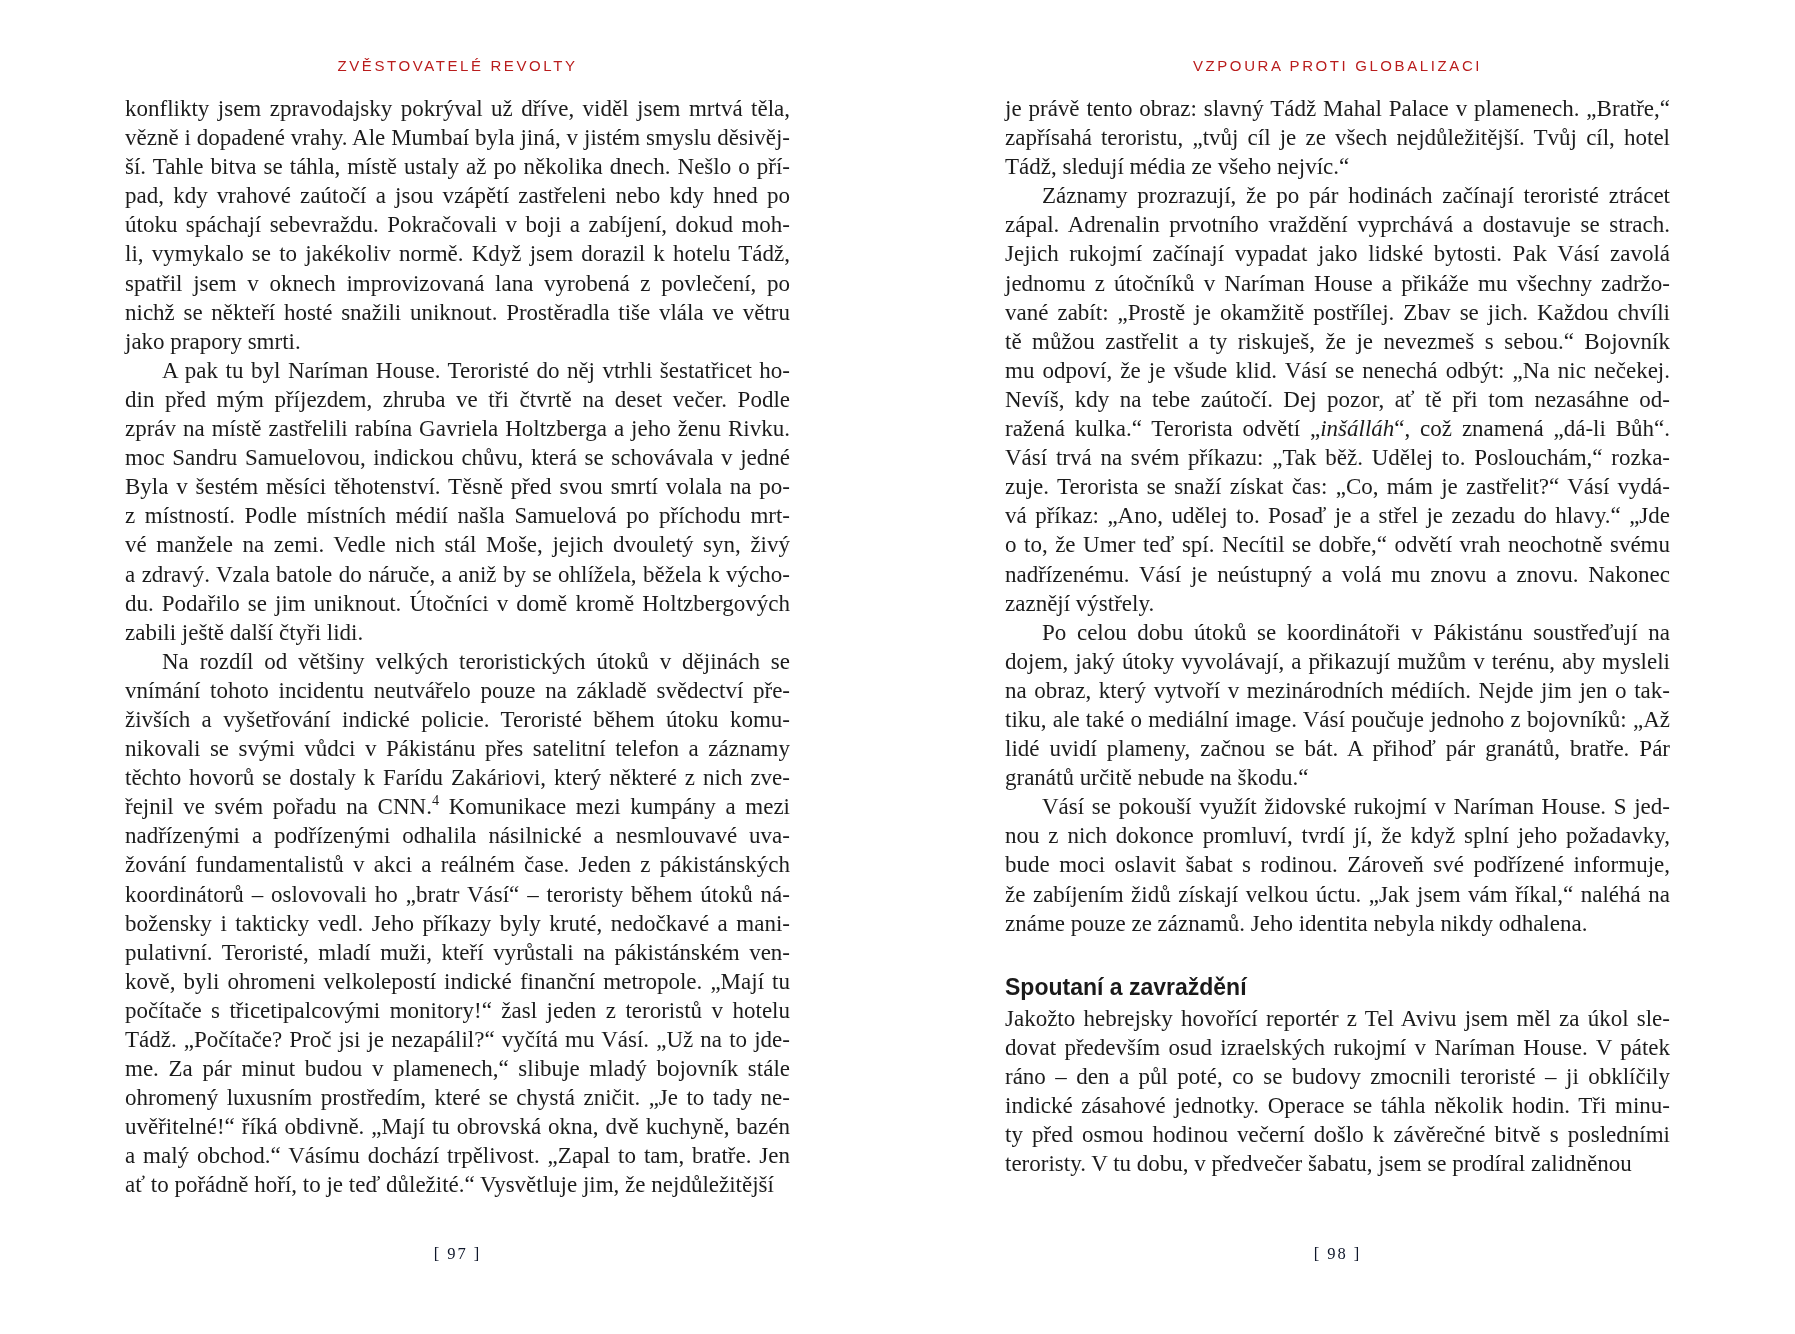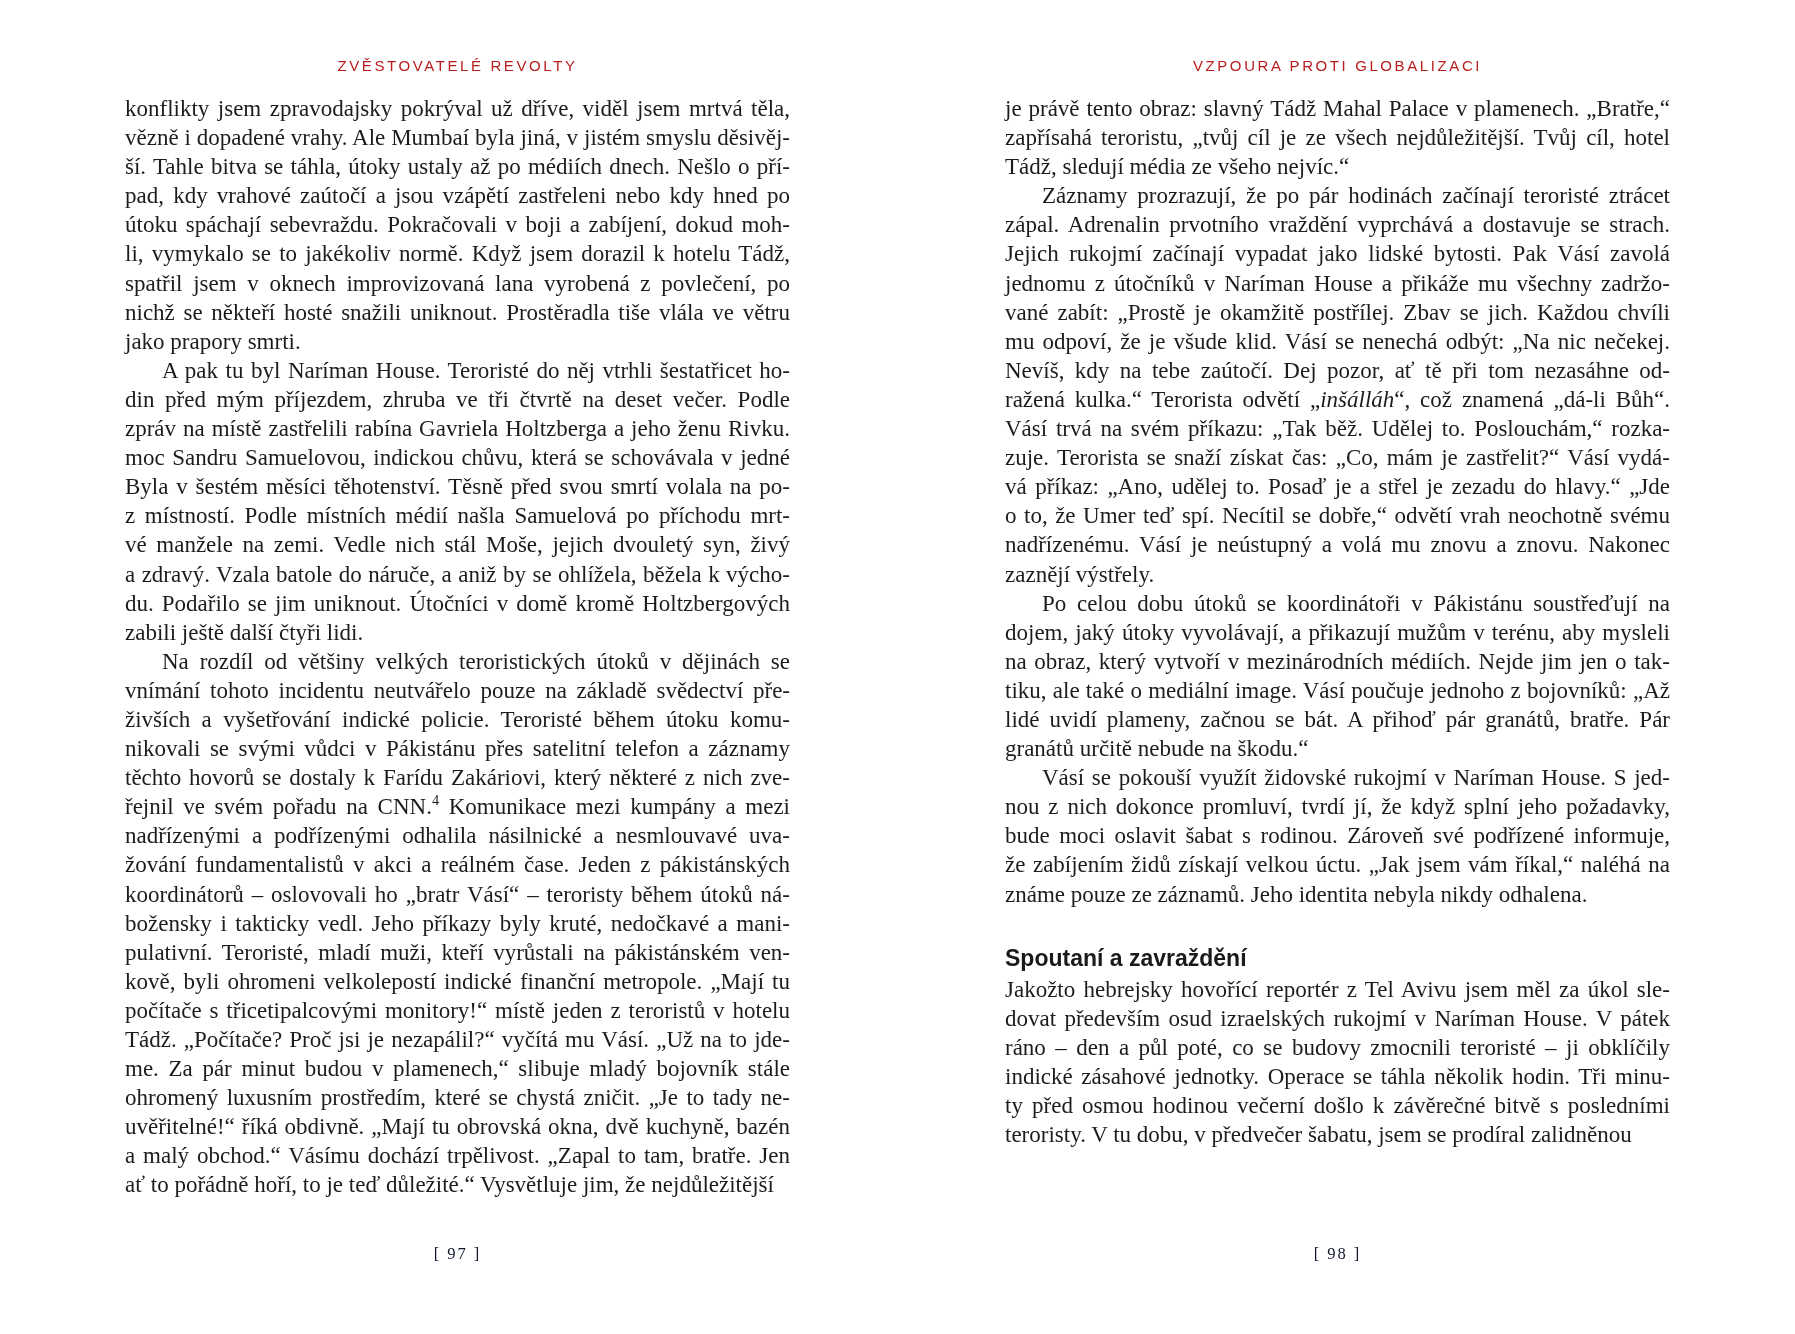--- a/index.html
+++ b/index.html
@@ -87,21 +87,21 @@
 <body>
 
 <div class="book">
 
   <section class="page left">
     <header class="running-head">ZVĚSTOVATELÉ REVOLTY</header>
     <div class="page-body">
         <div class="para">
           <div class="line">konflikty jsem zpravodajsky pokrýval už dříve, viděl jsem mrtvá těla,</div>
           <div class="line">vězně i dopadené vrahy. Ale Mumbaí byla jiná, v jistém smyslu děsivěj-</div>
-          <div class="line">ší. Tahle bitva se táhla, útoky ustaly až po médiích dnech. Nešlo o pří-</div>
+          <div class="line">ší. Tahle bitva se táhla, místě ustaly až po několika dnech. Nešlo o pří-</div>
           <div class="line">pad, kdy vrahové zaútočí a jsou vzápětí zastřeleni nebo kdy hned po</div>
           <div class="line">útoku spáchají sebevraždu. Pokračovali v boji a zabíjení, dokud moh-</div>
           <div class="line">li, vymykalo se to jakékoliv normě. Když jsem dorazil k hotelu Tádž,</div>
           <div class="line">spatřil jsem v oknech improvizovaná lana vyrobená z povlečení, po</div>
           <div class="line">nichž se někteří hosté snažili uniknout. Prostěradla tiše vlála ve větru</div>
           <div class="line last">jako prapory smrti.</div>
         </div>
         <div class="para indent">
           <div class="line">A pak tu byl Naríman House. Teroristé do něj vtrhli šestatřicet ho-</div>
           <div class="line">din před mým příjezdem, zhruba ve tři čtvrtě na deset večer. Podle</div>
@@ -120,21 +120,21 @@
           <div class="line">živších a vyšetřování indické policie. Teroristé během útoku komu-</div>
           <div class="line">nikovali se svými vůdci v Pákistánu přes satelitní telefon a záznamy</div>
           <div class="line">těchto hovorů se dostaly k Farídu Zakáriovi, který některé z nich zve-</div>
           <div class="line">řejnil ve svém pořadu na CNN.<sup>4</sup> Komunikace mezi kumpány a mezi</div>
           <div class="line">nadřízenými a podřízenými odhalila násilnické a nesmlouvavé uva-</div>
           <div class="line">žování fundamentalistů v akci a reálném čase. Jeden z pákistánských</div>
           <div class="line">koordinátorů – oslovovali ho „bratr Vásí“ – teroristy během útoků ná-</div>
           <div class="line">božensky i takticky vedl. Jeho příkazy byly kruté, nedočkavé a mani-</div>
           <div class="line">pulativní. Teroristé, mladí muži, kteří vyrůstali na pákistánském ven-</div>
           <div class="line">kově, byli ohromeni velkolepostí indické finanční metropole. „Mají tu</div>
-          <div class="line">počítače s třicetipalcovými monitory!“ místě jeden z teroristů v hotelu</div>
+          <div class="line">počítače s třicetipalcovými monitory!“ žasl jeden z teroristů v hotelu</div>
           <div class="line">Tádž. „Počítače? Proč jsi je nezapálil?“ vyčítá mu Vásí. „Už na to jde-</div>
           <div class="line">me. Za pár minut budou v plamenech,“ slibuje mladý bojovník stále</div>
           <div class="line">ohromený luxusním prostředím, které se chystá zničit. „Je to tady ne-</div>
           <div class="line">uvěřitelné!“ říká obdivně. „Mají tu obrovská okna, dvě kuchyně, bazén</div>
           <div class="line">a malý obchod.“ Vásímu dochází trpělivost. „Zapal to tam, bratře. Jen</div>
           <div class="line last">ať to pořádně hoří, to je teď důležité.“ Vysvětluje jim, že nejdůležitější</div>
         </div>
       </div>
     <footer class="folio">[ 97 ]</footer>
   </section>
@@ -146,20 +146,21 @@
           <div class="line">je právě tento obraz: slavný Tádž Mahal Palace v plamenech. „Bratře,“</div>
           <div class="line">zapřísahá teroristu, „tvůj cíl je ze všech nejdůležitější. Tvůj cíl, hotel</div>
           <div class="line last">Tádž, sledují média ze všeho nejvíc.“</div>
         </div>
         <div class="para indent">
           <div class="line">Záznamy prozrazují, že po pár hodinách začínají teroristé ztrácet</div>
           <div class="line">zápal. Adrenalin prvotního vraždění vyprchává a dostavuje se strach.</div>
           <div class="line">Jejich rukojmí začínají vypadat jako lidské bytosti. Pak Vásí zavolá</div>
           <div class="line">jednomu z útočníků v Naríman House a přikáže mu všechny zadržo-</div>
           <div class="line">vané zabít: „Prostě je okamžitě postřílej. Zbav se jich. Každou chvíli</div>
+          <div class="line">tě můžou zastřelit a ty riskuješ, že je nevezmeš s sebou.“ Bojovník</div>
           <div class="line">mu odpoví, že je všude klid. Vásí se nenechá odbýt: „Na nic nečekej.</div>
           <div class="line">Nevíš, kdy na tebe zaútočí. Dej pozor, ať tě při tom nezasáhne od-</div>
           <div class="line">ražená kulka.“ Terorista odvětí „<em>inšálláh</em>“, což znamená „dá-li Bůh“.</div>
           <div class="line">Vásí trvá na svém příkazu: „Tak běž. Udělej to. Poslouchám,“ rozka-</div>
           <div class="line">zuje. Terorista se snaží získat čas: „Co, mám je zastřelit?“ Vásí vydá-</div>
           <div class="line">vá příkaz: „Ano, udělej to. Posaď je a střel je zezadu do hlavy.“ „Jde</div>
           <div class="line">o to, že Umer teď spí. Necítil se dobře,“ odvětí vrah neochotně svému</div>
           <div class="line">nadřízenému. Vásí je neústupný a volá mu znovu a znovu. Nakonec</div>
           <div class="line last">zaznějí výstřely.</div>
         </div>

